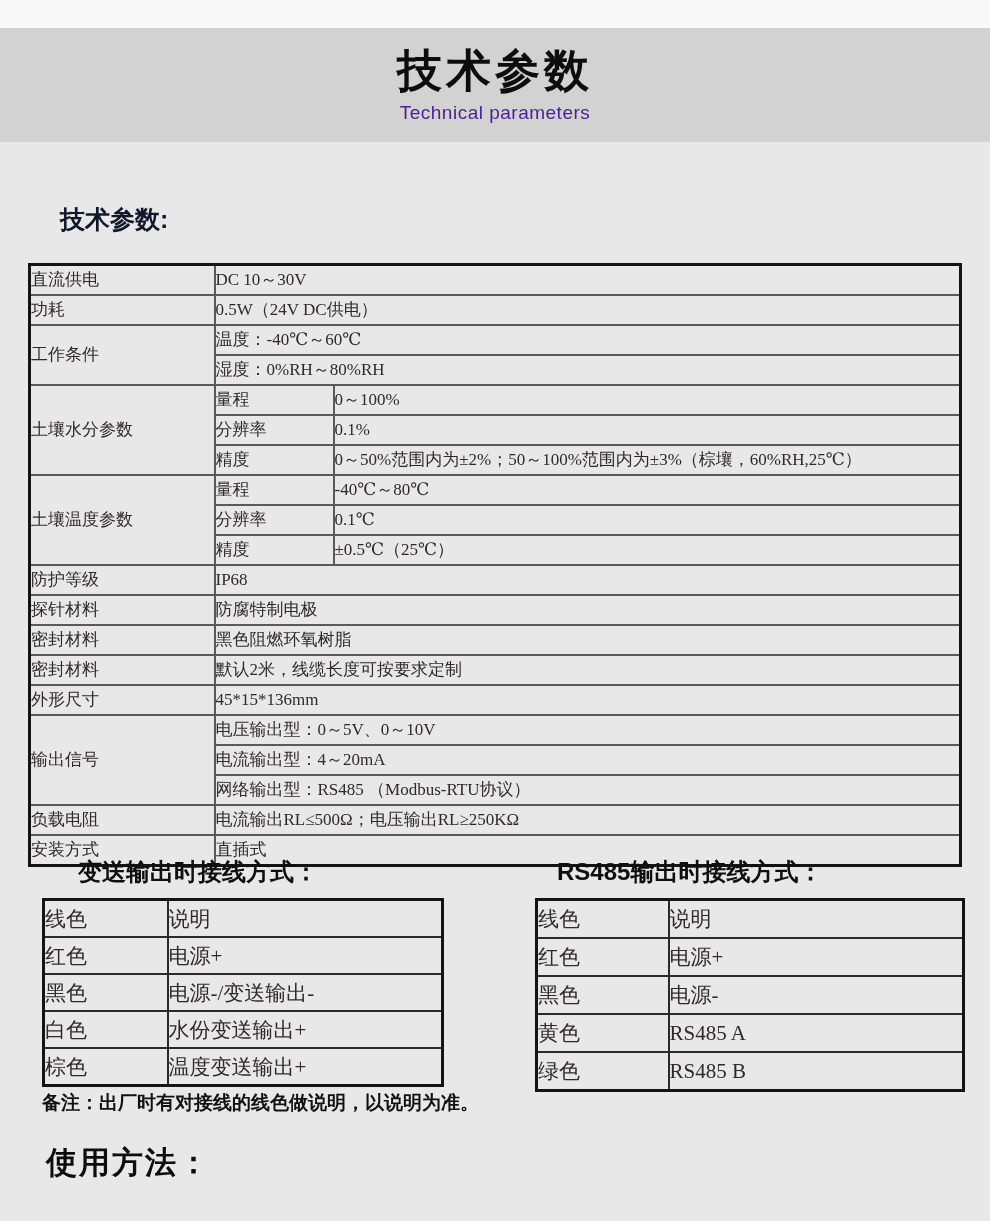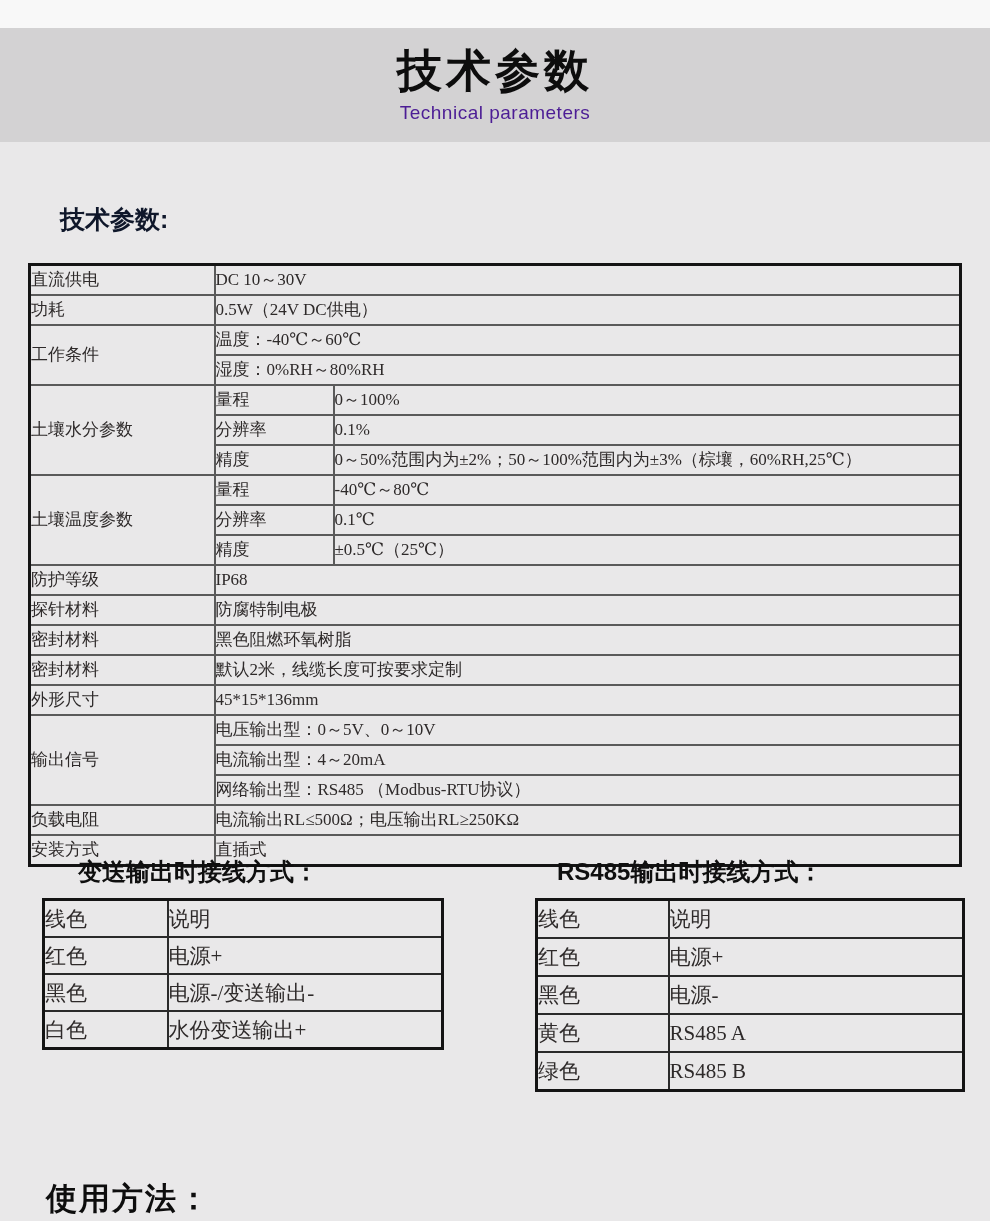--- a/index.html
+++ b/index.html
@@ -71,21 +71,21 @@
   .wire-table.right{left:535px;width:430px;font-size:21px;}
   .wire-table.right td{height:36px;}
 
   
   .note{
     position:absolute;left:42px;top:1090px;
     font-size:19px;font-weight:bold;color:#111;
   }
   .usage-heading{
     position:absolute;left:46px;top:1142px;
-    font-size:31px;font-weight:bold;color:#0d0d0d;letter-spacing:2px;margin-top:36px;
+    font-size:31px;font-weight:bold;color:#0d0d0d;letter-spacing:2px;
   }
 </style>
 </head>
 <body>
 
 <div class="page">
 
   <div class="top-strip"></div>
 
   <div class="band">
@@ -202,20 +202,24 @@
         <td>电源+</td>
       </tr>
       <tr>
         <td>黑色</td>
         <td>电源-/变送输出-</td>
       </tr>
       <tr>
         <td>白色</td>
         <td>水份变送输出+</td>
       </tr>
+      <tr>
+        <td>棕色</td>
+        <td>温度变送输出+</td>
+      </tr>
     </tbody>
   </table>
 
   <table class="wire-table right">
     <colgroup>
         <col style="width:132px">
         <col>
       </colgroup>
     <tbody>
       <tr>
@@ -234,16 +238,17 @@
         <td>黄色</td>
         <td>RS485 A</td>
       </tr>
       <tr>
         <td>绿色</td>
         <td>RS485 B</td>
       </tr>
     </tbody>
   </table>
 
+  <div class="note">备注：出厂时有对接线的线色做说明，以说明为准。</div>
 
   <div class="usage-heading">使用方法：</div>
 
 </div>
 
 </body></html>

